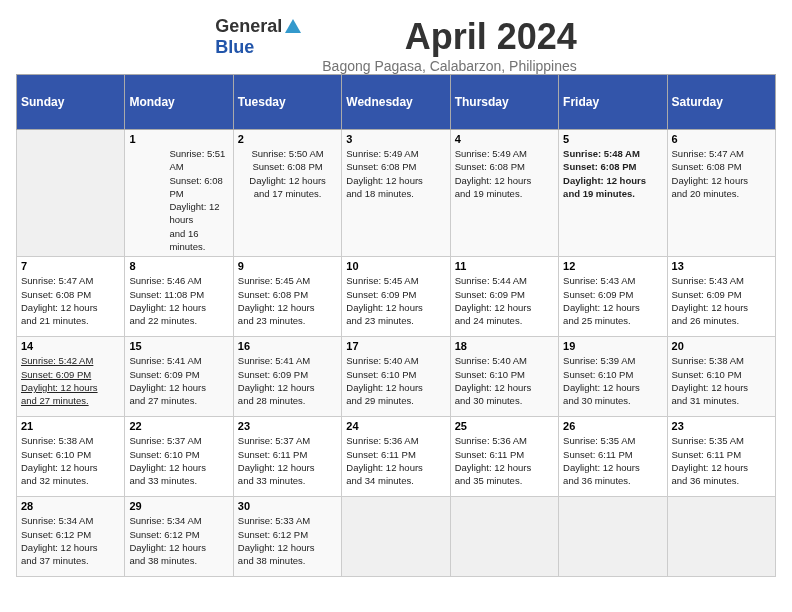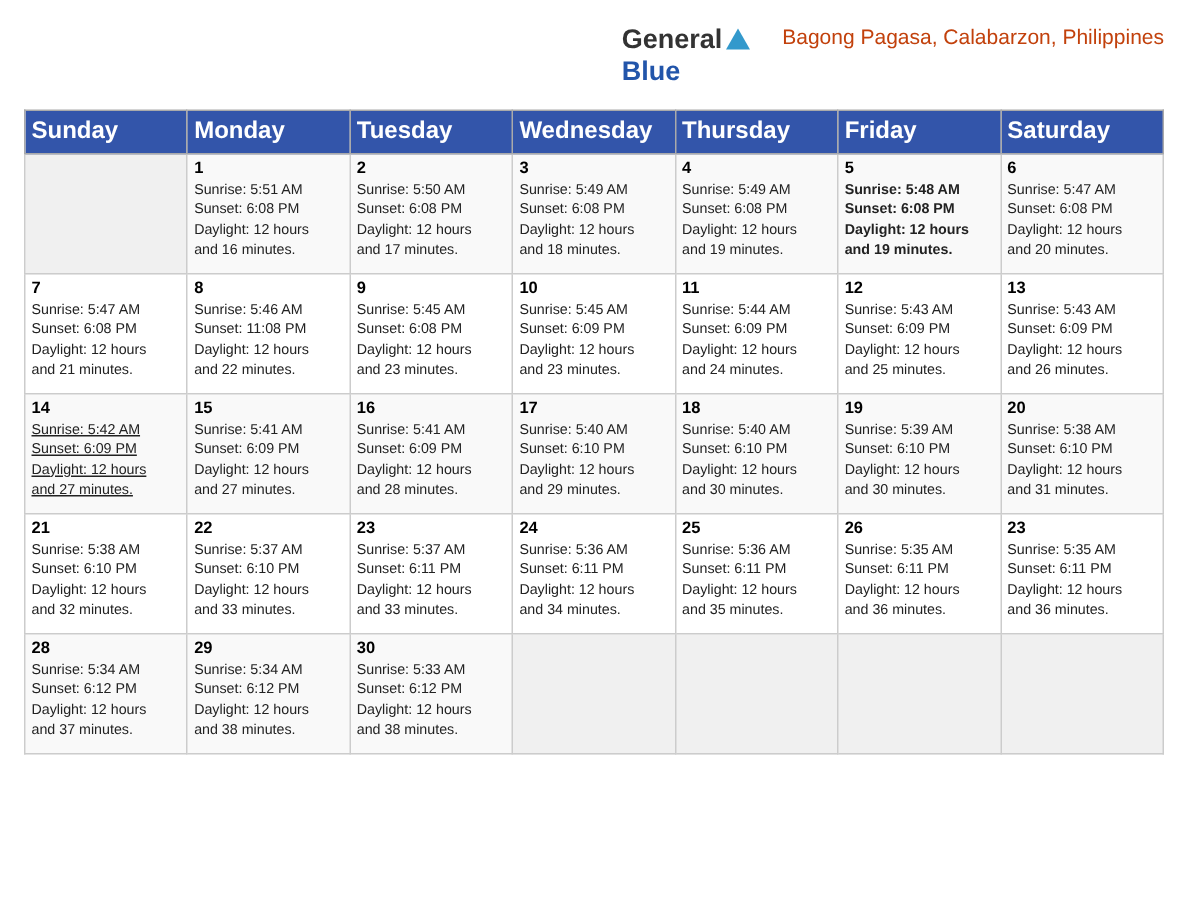--- a/index.html
+++ b/index.html
@@ -5,23 +5,23 @@
     * { box-sizing: border-box; margin: 0; padding: 0; }
     body {
       font-family: Arial, sans-serif;
       background: #fff;
       width: 792px;
       min-height: 612px;
       padding: 16px;
     }
     .header-area {
       display: flex;
-      justify-content: flex-end;
+      justify-content: center;
       align-items: flex-start;
-      margin-bottom: 15px;
+      margin-bottom: 0;
     }
     .logo {
       display: flex;
       flex-direction: column;
       align-items: flex-start;
     }
     .logo-general {
       font-size: 18px;
       font-weight: bold;
       color: #333;
@@ -38,34 +38,34 @@
     .title-area {
       text-align: right;
     }
     .calendar-title {
       font-size: 36px;
       font-weight: bold;
       color: #333;
     }
     .calendar-subtitle {
       font-size: 14px;
-      color: #c2410c;
+      color: #737373;
       padding-left: 20px;
     }
     table {
       width: 100%;
       border-collapse: collapse;
       font-size: 10px;
     }
     thead tr th {
       background: #3355aa;
       color: #fff;
-      padding: 5px 4px;
+      padding: 20px 4px;
       text-align: left;
-      font-size: 16px;
+      font-size: 12px;
       font-weight: bold;
       border: 1px solid #aaa;
     }
     tbody tr td {
       border: 1px solid #ccc;
       vertical-align: top;
       padding: 3px 4px;
       width: 14.28%;
       min-height: 80px;
       height: 80px;
@@ -97,20 +97,21 @@
   <div class="logo">
     <div class="logo-row">
       <span class="logo-general">General</span>
       <svg width="18" height="18" viewBox="0 0 18 18" style="margin-left:2px;margin-bottom:2px;">
         <polygon points="9,2 17,16 1,16" fill="#3399cc"></polygon>
       </svg>
     </div>
     <span class="logo-blue">Blue</span>
   </div>
   <div class="title-area">
+    <div class="calendar-title">April 2024</div>
     <div class="calendar-subtitle">Bagong Pagasa, Calabarzon, Philippines</div>
   </div>
 </div>
 
 <table>
   <thead>
     <tr>
     <th>Sunday</th>
         <th>Monday</th>
         <th>Tuesday</th>
@@ -118,28 +119,28 @@
         <th>Thursday</th>
         <th>Friday</th>
         <th>Saturday</th>
       </tr>
   </thead>
   <tbody id="calendar-body">
   <tr>
         <td class="empty"></td>
         <td>
           <div class="day-number">1</div>
-          <div class="day-info" style="white-space: pre-line;">Sunrise: 5:51 AM
+          <div class="day-info" style="white-space: pre-line; margin-left: 40px;">Sunrise: 5:51 AM
 Sunset: 6:08 PM
 Daylight: 12 hours
 and 16 minutes.</div>
         </td>
         <td>
           <div class="day-number">2</div>
-          <div class="day-info" style="white-space: pre-line;">Sunrise: 5:50 AM
+          <div class="day-info" style="white-space: pre-line; text-align: center;">Sunrise: 5:50 AM
 Sunset: 6:08 PM
 Daylight: 12 hours
 and 17 minutes.</div>
         </td>
         <td>
           <div class="day-number">3</div>
           <div class="day-info" style="white-space: pre-line;">Sunrise: 5:49 AM
 Sunset: 6:08 PM
 Daylight: 12 hours
 and 18 minutes.</div>

